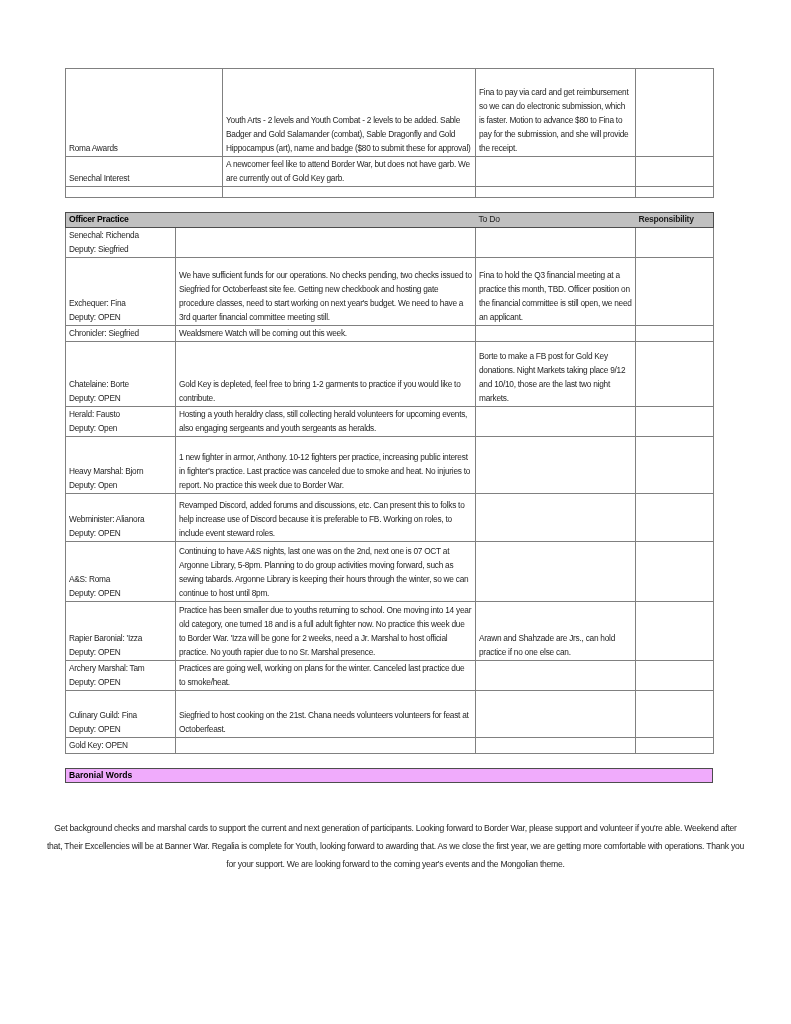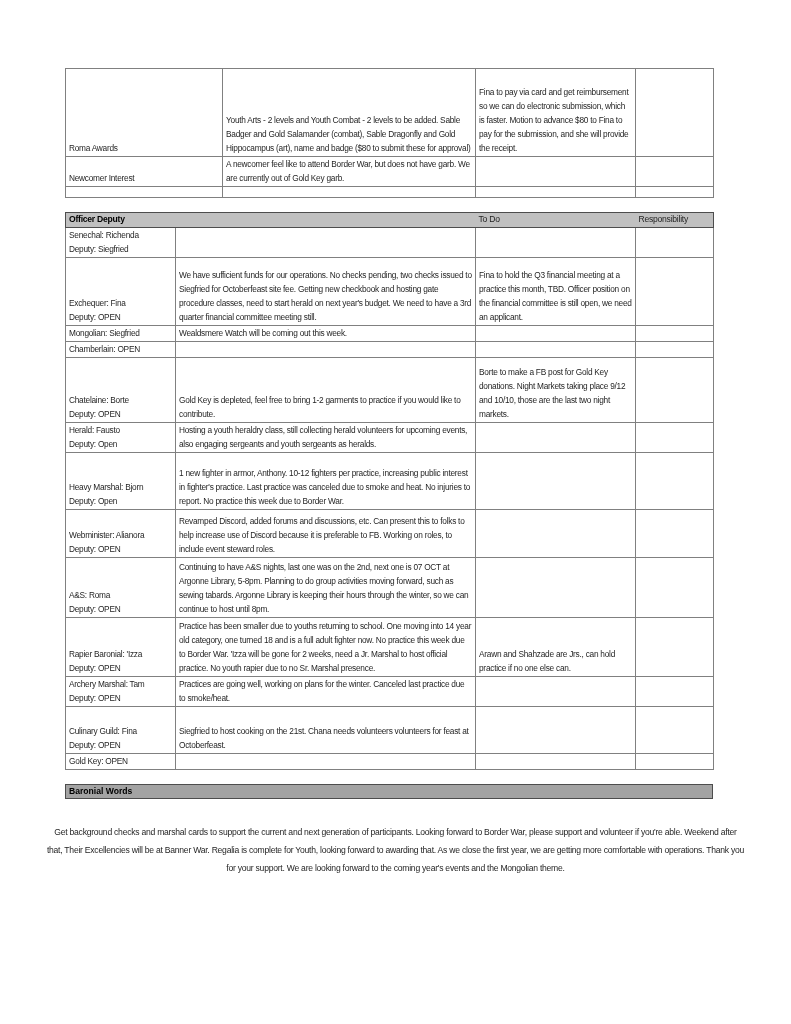--- a/index.html
+++ b/index.html
@@ -25,34 +25,34 @@
   
   .tbl tr.hdr td{
     background:#c0c0c0;
     border-top:1px solid #4d4d4d;border-bottom:1px solid #4d4d4d;
     border-left:none;border-right:none;
     vertical-align:middle;
     font-size:8.6px;line-height:13px;
     white-space:nowrap;
   }
   .tbl tr.hdr td:first-child{border-left:1px solid #4d4d4d;}
-  .tbl tr.hdr td:last-child{border-right:1px solid #4d4d4d;}
+  .tbl tr.hdr td:last-child{border-right:1px solid #4d4d4d;font-weight:bold;}
   .tbl tr.hdr td.title{font-weight:bold;color:#000;}
   .rh88{height:88px}.rh29{height:29px}.rh11{height:11px}.rh13{height:13px}
   .rh68{height:68px}.rh15{height:15px}.rh65{height:65px}.rh45{height:27px}
   .rh57{height:57px}.rh48{height:48px}.rh60{height:60px}.rh59{height:59px}
   .rh47{height:47px}
   .bar{
     margin:14px 0 0 65px;width:648px;box-sizing:border-box;
-    background:#a3a3a3;border:1px solid #4d4d4d;
+    background:#f0abfc;border:1px solid #4d4d4d;
     font-size:8.6px;font-weight:bold;color:#000;
     line-height:12px;padding:0 0 1px 3px;
   }
   .baronial{
-    width:700px;margin:24px auto 0 auto;
+    width:700px;margin:36px auto 0 auto;
     text-align:center;
     font-size:8.6px;letter-spacing:-0.25px;line-height:18px;color:#1f1f1f;
   }
 </style>
 </head>
 <body>
 
 <div class="page">
 
   <table class="tbl top-table">
@@ -63,21 +63,21 @@
         <col style="width:78px">
       </colgroup>
     <tbody>
         <tr class="rh88">
       <td>Roma Awards</td>
       <td>Youth Arts - 2 levels and Youth Combat - 2 levels to be added. Sable Badger and Gold Salamander (combat), Sable Dragonfly and Gold Hippocampus (art), name and badge ($80 to submit these for approval)</td>
       <td>Fina to pay via card and get reimbursement so we can do electronic submission, which is faster. Motion to advance $80 to Fina to pay for the submission, and she will provide the receipt.</td>
       <td></td>
     </tr>
     <tr class="rh29">
-      <td>Newcomer Interest</td>
+      <td>Senechal Interest</td>
       <td>A newcomer feel like to attend Border War, but does not have garb. We are currently out of Gold Key garb.</td>
       <td></td>
       <td></td>
     </tr>
     <tr class="rh11">
       <td></td>
       <td></td>
       <td></td>
       <td></td>
     </tr>
@@ -86,47 +86,41 @@
 
   <table class="tbl officer-table">
     <colgroup>
         <col style="width:110px">
         <col style="width:300px">
         <col style="width:160px">
         <col style="width:78px">
       </colgroup>
     <tbody>
         <tr class="hdr rh13">
-      <td colspan="2" class="title">Officer Deputy</td>
+      <td colspan="2" class="title">Officer Practice</td>
       <td>To Do</td>
       <td>Responsibility</td>
     </tr>
     <tr class="rh29">
       <td>Senechal: Richenda
 Deputy: Siegfried</td>
       <td></td>
       <td></td>
       <td></td>
     </tr>
     <tr class="rh68">
       <td>Exchequer: Fina
 Deputy: OPEN</td>
-      <td>We have sufficient funds for our operations. No checks pending, two checks issued to Siegfried for Octoberfeast site fee. Getting new checkbook and hosting gate procedure classes, need to start herald on next year's budget. We need to have a 3rd quarter financial committee meeting still.</td>
+      <td>We have sufficient funds for our operations. No checks pending, two checks issued to Siegfried for Octoberfeast site fee. Getting new checkbook and hosting gate procedure classes, need to start working on next year's budget. We need to have a 3rd quarter financial committee meeting still.</td>
       <td>Fina to hold the Q3 financial meeting at a practice this month, TBD. Officer position on the financial committee is still open, we need an applicant.</td>
       <td></td>
     </tr>
     <tr class="rh15">
-      <td>Mongolian: Siegfried</td>
+      <td>Chronicler: Siegfried</td>
       <td>Wealdsmere Watch will be coming out this week.</td>
-      <td></td>
-      <td></td>
-    </tr>
-    <tr class="rh11">
-      <td>Chamberlain: OPEN</td>
-      <td></td>
       <td></td>
       <td></td>
     </tr>
     <tr class="rh65">
       <td>Chatelaine: Borte
 Deputy: OPEN</td>
       <td>Gold Key is depleted, feel free to bring 1-2 garments to practice if you would like to contribute.</td>
       <td>Borte to make a FB post for Gold Key donations. Night Markets taking place 9/12 and 10/10, those are the last two night markets.</td>
       <td></td>
     </tr>

